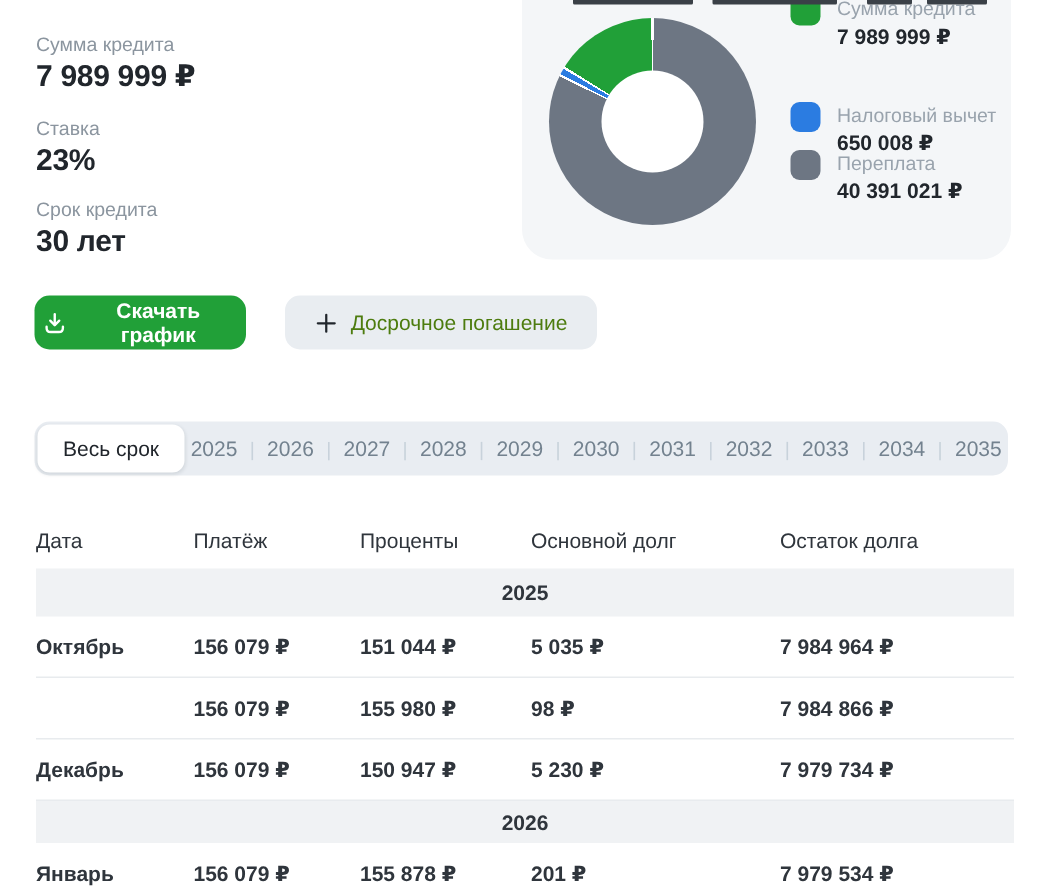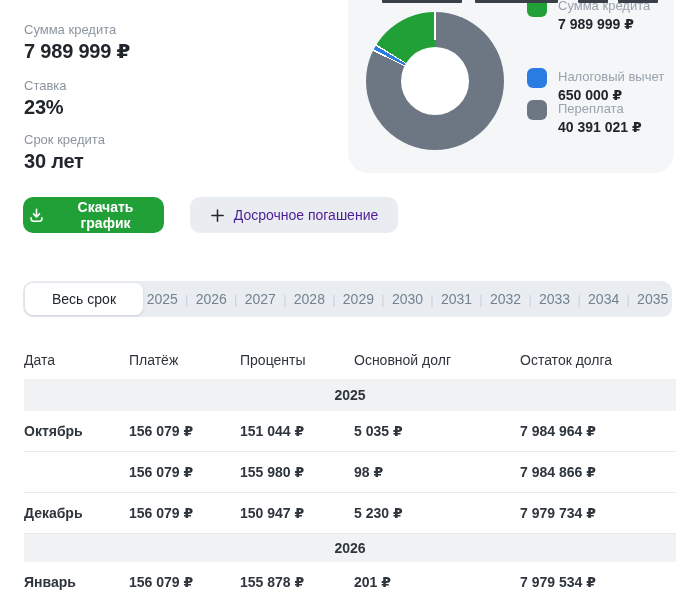--- a/index.html
+++ b/index.html
@@ -25,27 +25,27 @@
 
   
   .clip-frag{position:absolute;top:0;height:3px;background:#3a4047;border-radius:0 0 1px 1px;}
   .f1{left:382px;width:80px}.f2{left:475px;width:83px}.f3{left:578px;width:30px}.f4{left:618px;width:40px}
 
   
   .btn{position:absolute;top:197px;height:36px;border:none;border-radius:10px;
        display:flex;align-items:center;justify-content:center;gap:9px;font-size:14px;cursor:pointer;
        font-family:inherit;}
   .btn-green{left:23px;width:141px;background:#21a038;color:#fff;font-weight:700;}
-  .btn-gray{left:190px;width:208px;background:#e9edf1;color:#4c1d95;font-weight:400;}
+  .btn-gray{left:190px;width:208px;background:#e9edf1;color:#4d7c0f;font-weight:400;}
   .btn svg{display:block;}
 
   
   .tabbar{position:absolute;left:23px;top:281px;width:649px;height:36px;background:#e9edf2;
           border-radius:10px;display:flex;align-items:center;}
-  .tab-active{height:32px;margin-left:2px;padding:0 27px;background:#fff;border-radius:8px;
+  .tab-active{height:32px;margin-left:2px;padding:0 17px;background:#fff;border-radius:8px;
               display:flex;align-items:center;font-size:14px;color:#21262c;
               box-shadow:0 1px 3px rgba(30,40,50,.14);cursor:pointer;white-space:nowrap;}
   .years{flex:1;display:flex;align-items:center;justify-content:space-around;}
   .year-tab{font-size:14px;color:#73828f;cursor:pointer;}
   .tab-sep{color:#c8d2db;font-size:13px;}
 
   
   .table{position:absolute;left:24px;top:345px;width:652px;font-size:14px;color:#2f353c;}
   .thead{position:relative;height:34px;line-height:30px;text-decoration:underline;}
   .trow{position:relative;height:40px;line-height:40px;border-bottom:1px solid #e8ebee;font-weight:bold;}
@@ -82,21 +82,21 @@
     <div class="swatch" style="background: rgb(33, 160, 56);"></div>
     <div class="legend-txt">
       <div class="lbl">Сумма кредита</div>
       <div class="val">7 989 999 ₽</div>
     </div>
   </div>
   <div class="legend-item li2">
     <div class="swatch" style="background: rgb(43, 124, 225);"></div>
     <div class="legend-txt">
       <div class="lbl">Налоговый вычет</div>
-      <div class="val">650 000 ₽</div>
+      <div class="val">650 008 ₽</div>
     </div>
   </div>
   <div class="legend-item li3">
     <div class="swatch" style="background: rgb(109, 118, 131);"></div>
     <div class="legend-txt">
       <div class="lbl">Переплата</div>
       <div class="val">40 391 021 ₽</div>
     </div>
   </div>
 

